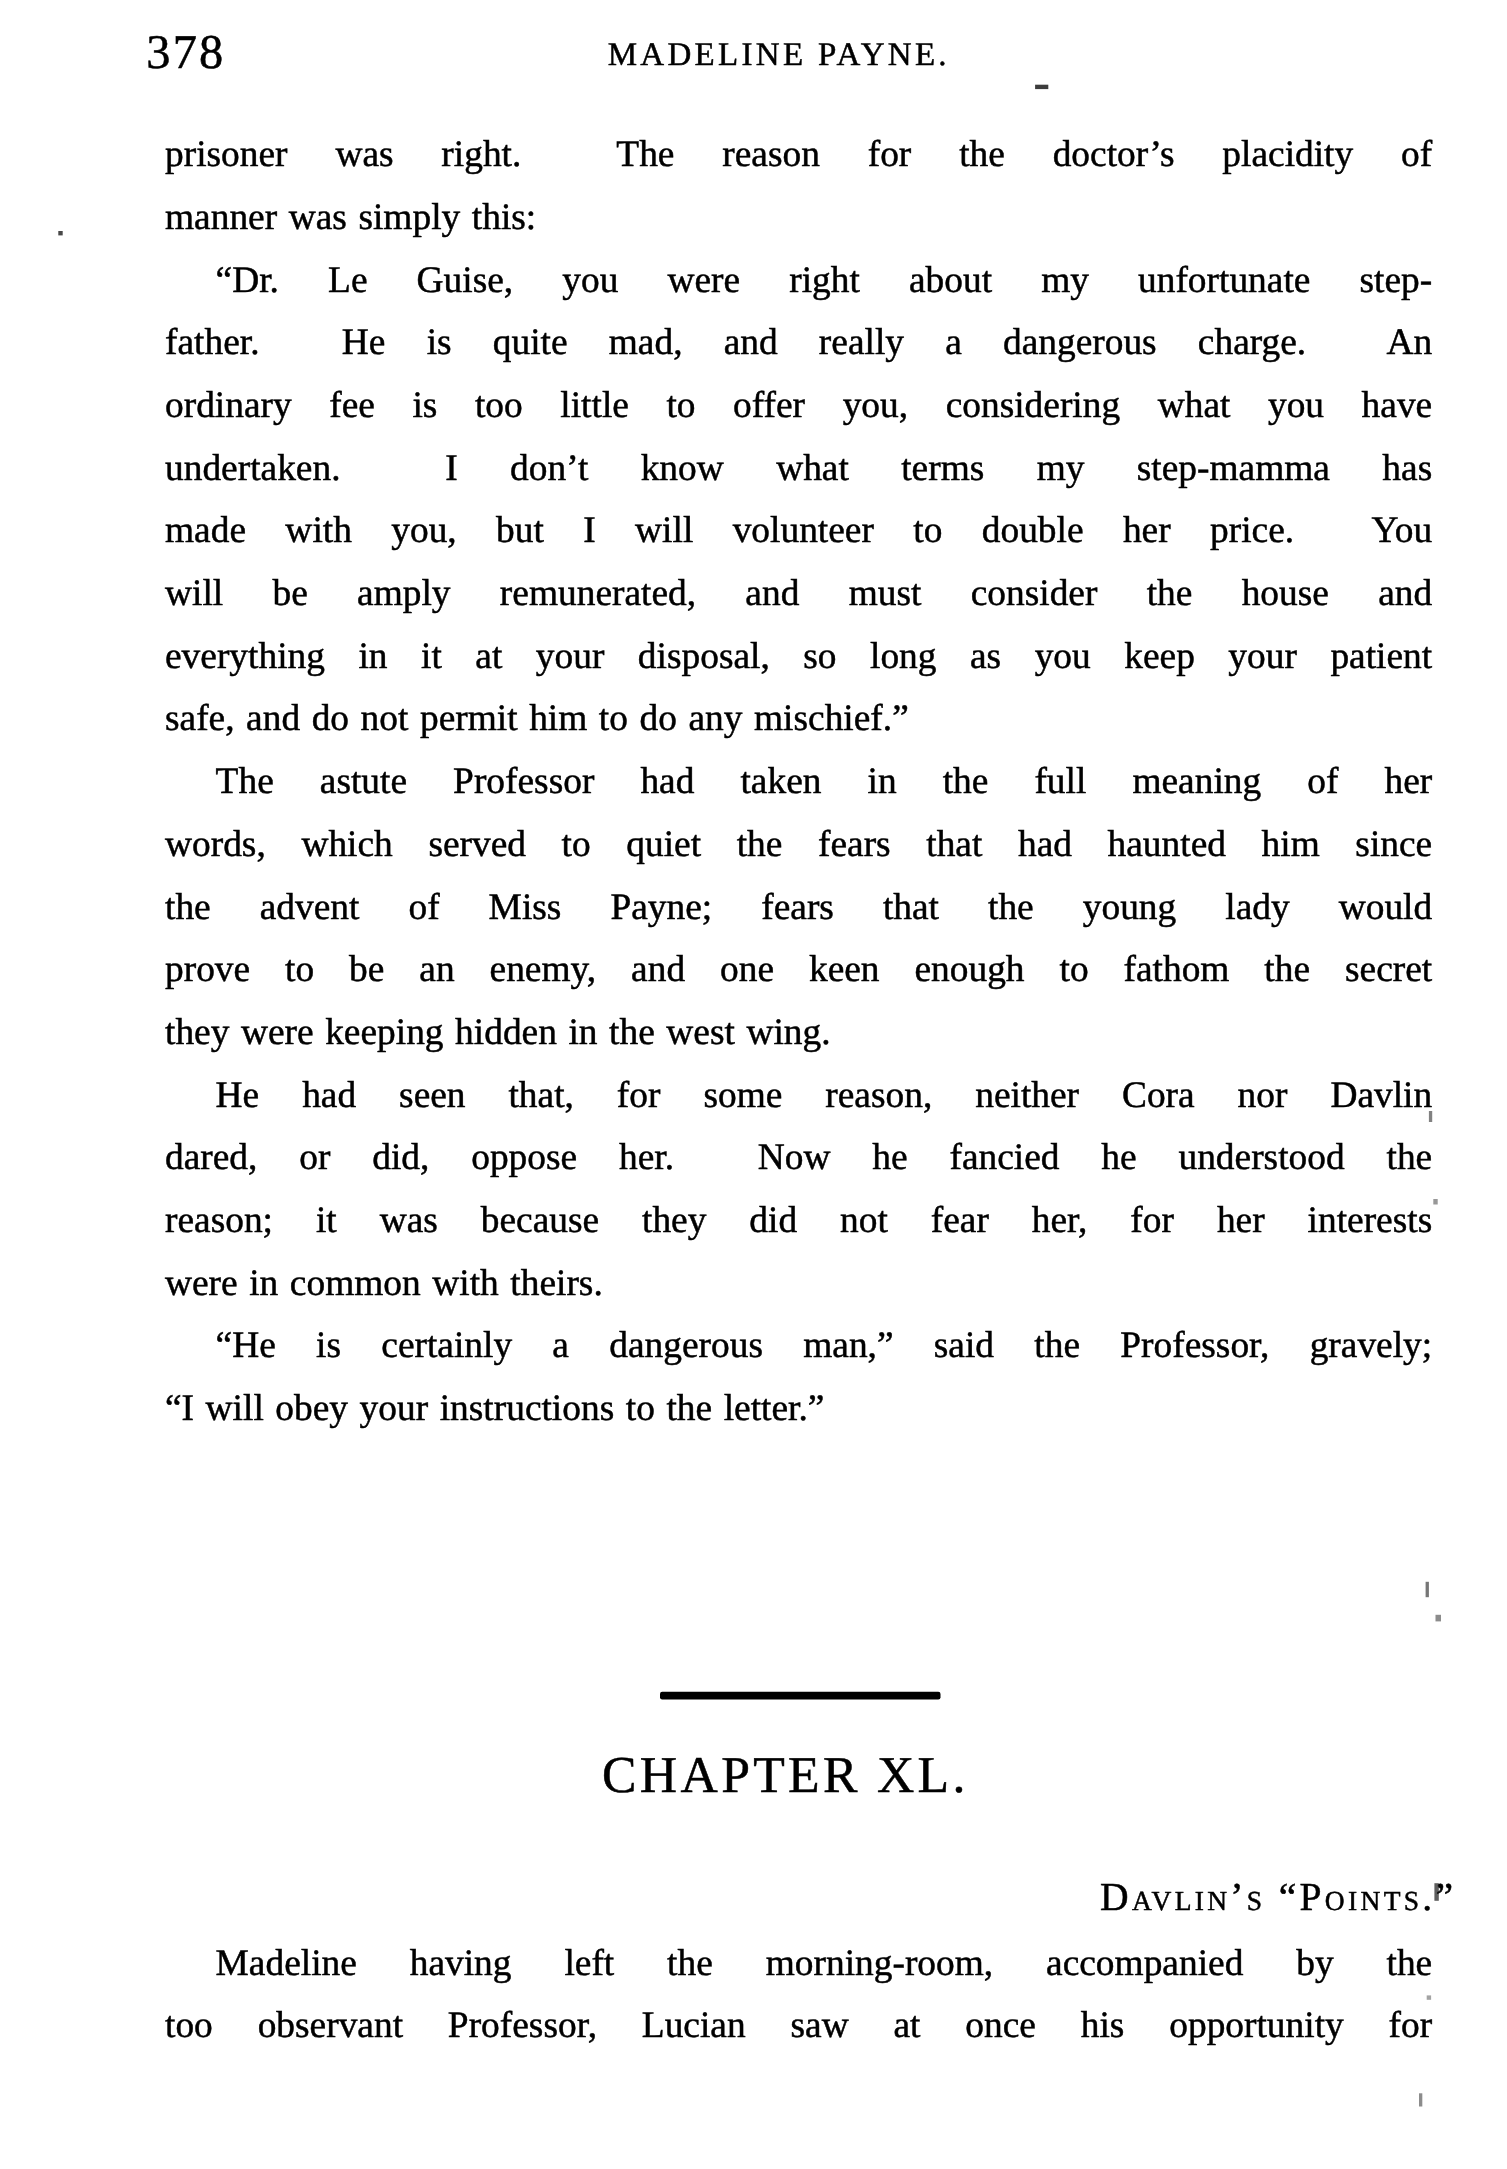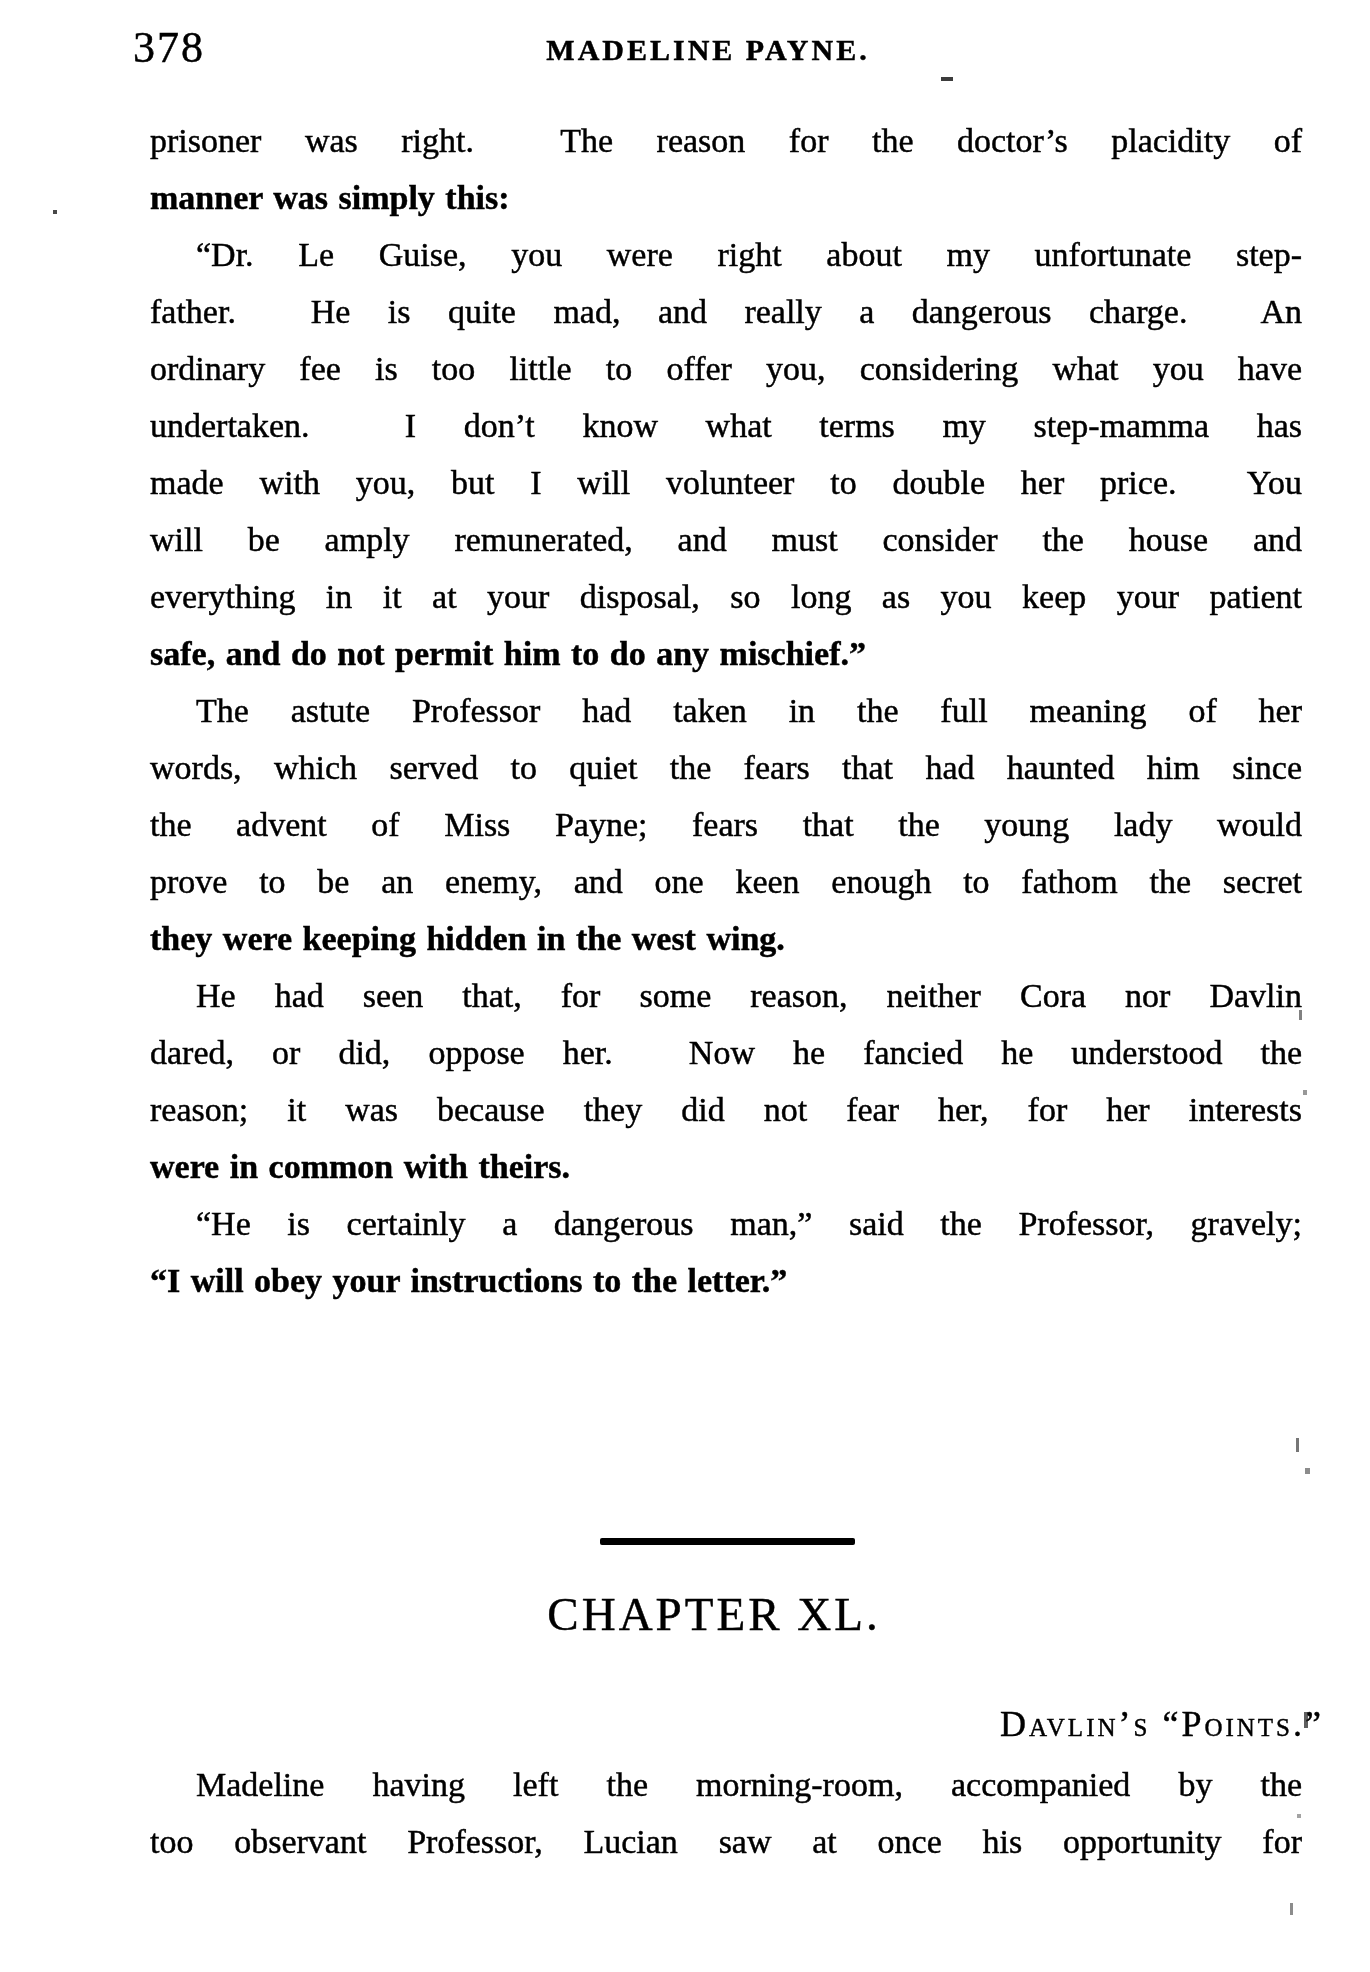--- a/index.html
+++ b/index.html
@@ -35,21 +35,21 @@
     letter-spacing: 2px;
   }
   .running-title {
     position: absolute;
     left: 150px;
     width: 1152px;
     top: 8px;
     text-align: center;
     font-size: 30px;
     line-height: 32px;
-    font-weight: bold;
+    font-weight: normal;
     letter-spacing: 3px;
     transform: translateX(-18px);
   }
 
   
   .body-text {
     position: absolute;
     left: 150px;
     width: 1152px;
   }
@@ -60,21 +60,20 @@
     font-size: 34px;
     line-height: 57px;
     text-align: justify;
     text-align-last: justify;
     white-space: pre-wrap;
     word-spacing: 2px;
   }
   .line.indent { text-indent: 46px; }
   .line.last {
     text-align-last: left;
-    font-weight: bold;
   }
 
   
   .section-rule {
     position: absolute;
     top: 1538px;
     left: 600px;
     width: 255px;
     height: 7px;
     background: #000000;

